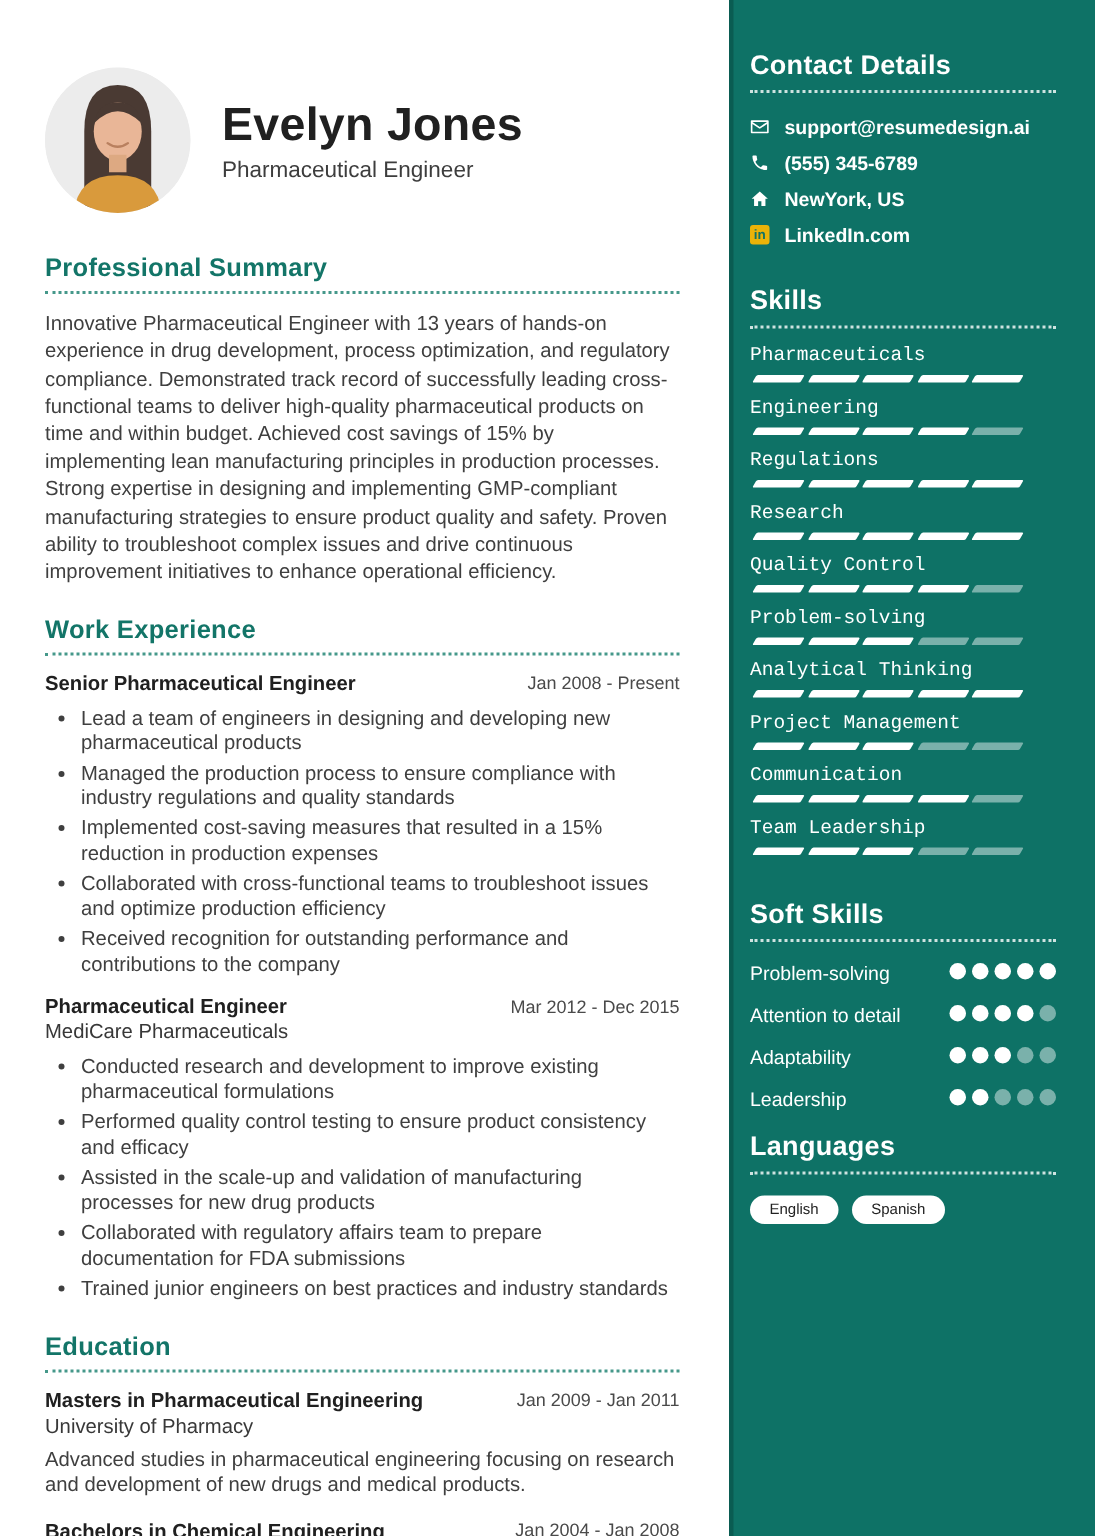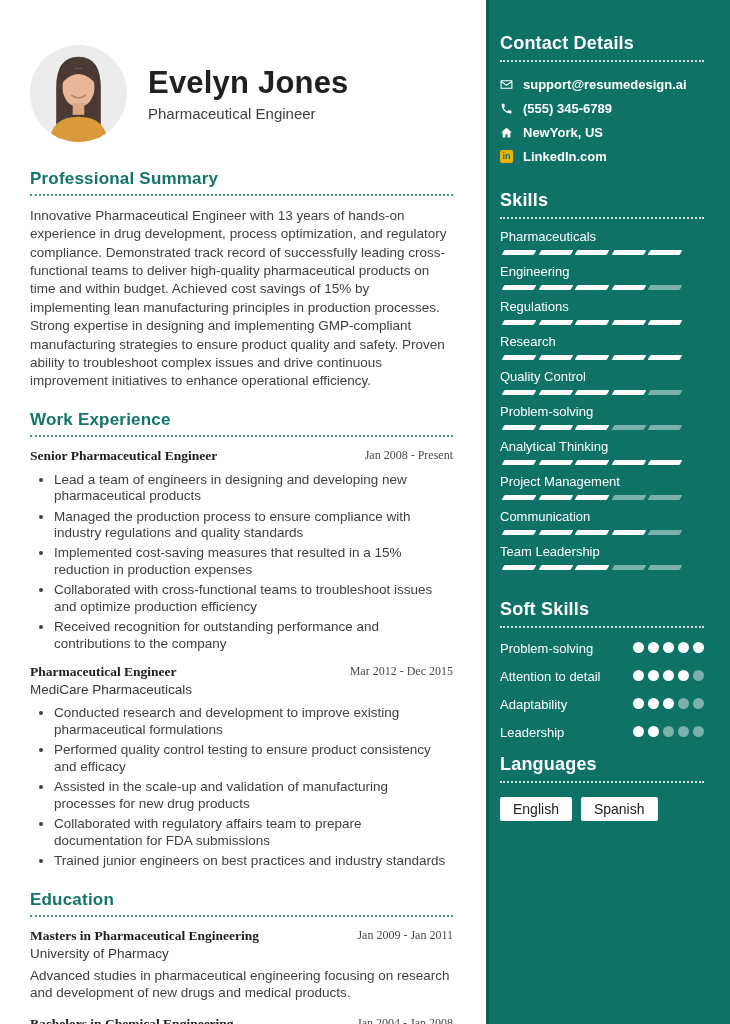--- a/index.html
+++ b/index.html
@@ -26,21 +26,21 @@
 
   .section-heading{font-size:17px;font-weight:bold;color:var(--accent);letter-spacing:.2px;}
   .dotline{border-bottom:2px dotted var(--dotline);margin-top:5px;margin-bottom:11px;}
   .summary-text{font-size:13.5px;color:var(--text-body);line-height:1.36;}
 
   .section{margin-top:0;}
   .sec-summary{margin-bottom:19px;}
   .sec-work{margin-bottom:20px;}
 
   .job{margin-bottom:12px;}
-  .job-head{display:flex;justify-content:space-between;align-items:flex-start;font-family:Liberation Serif, serif;}
+  .job-head{display:flex;justify-content:space-between;align-items:center;}
   .job-title{font-size:13.5px;font-weight:bold;color:var(--text-dark);}
   .job-date{font-size:12px;color:#4a4a4a;white-space:nowrap;}
   .job-company{font-size:13.5px;color:#383838;margin-top:2px;}
   .job ul{margin:8px 0 0 0;padding-left:24px;}
   .job li{font-size:13.5px;color:var(--text-body);line-height:1.22;margin-bottom:4px;}
 
   .edu{margin-bottom:14px;}
   .edu-desc{font-size:13.5px;color:var(--text-body);line-height:1.3;margin-top:6px;}
 
   
@@ -50,38 +50,38 @@
   .side-dotline{border-bottom:2px dotted rgba(255,255,255,0.8);margin-top:6px;}
 
   .contact-list{margin-top:15px;}
   .contact-item{display:flex;align-items:center;gap:10px;margin-bottom:9px;font-size:13px;font-weight:bold;}
   .cicon{width:13px;height:13px;flex:0 0 auto;display:flex;align-items:center;justify-content:center;}
   .cicon svg{display:block;width:13px;height:13px;fill:#fff;}
   .li-badge{width:13px;height:13px;background:#eab308;border-radius:2px;color:var(--teal);
             font-size:9px;font-weight:bold;display:flex;align-items:center;justify-content:center;line-height:1;}
 
   .side-section-skills{margin-top:26px;}
-  .skills-list{margin-top:10px;}
+  .skills-list{margin-top:10px;font-family:Liberation Mono, monospace;}
   .skill{margin-bottom:9px;}
   .skill-name{font-size:13px;margin-bottom:6px;}
   .skill-bar{display:flex;gap:5px;height:5px;margin-left:3px;}
   .seg{width:31.5px;height:5px;background:var(--seg-off);transform:skewX(-30deg);border-radius:1px;}
   .seg.on{background:#fff;}
 
   .side-section-soft{margin-top:29px;}
   .soft-list{margin-top:12px;}
   .soft-row{display:flex;justify-content:space-between;align-items:flex-start;margin-bottom:9px;}
   .soft-name{font-size:13px;line-height:1.45;max-width:105px;}
   .dots{display:flex;gap:4px;padding-top:2px;}
   .dot{width:11px;height:11px;border-radius:50%;background:var(--seg-off);}
   .dot.on{background:#fff;}
 
   .side-section-lang{margin-top:12px;}
   .lang-row{display:flex;gap:9px;margin-top:14px;}
-  .pill{background:#fff;color:#222;font-size:14px;padding:4px 13px;border-radius:2px;}
+  .pill{background:#fff;color:#222;font-size:10px;padding:4px 13px;border-radius:12px;}
 </style>
 </head>
 <body>
 
 <div class="page">
 
   <div class="main">
 
     <div class="header">
       <div class="avatar">

